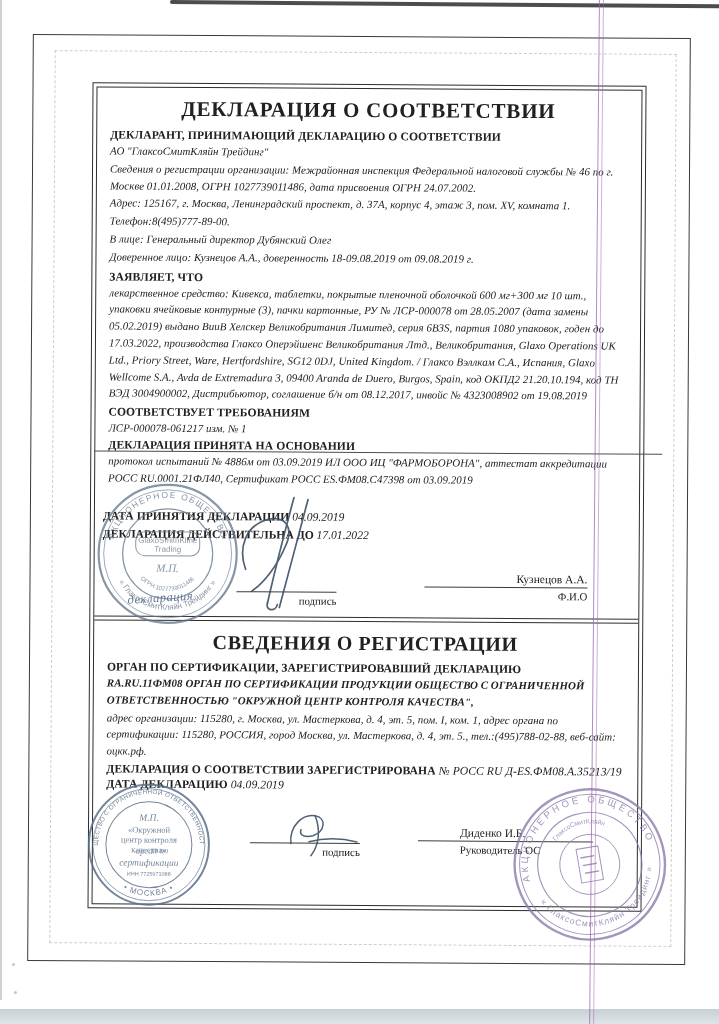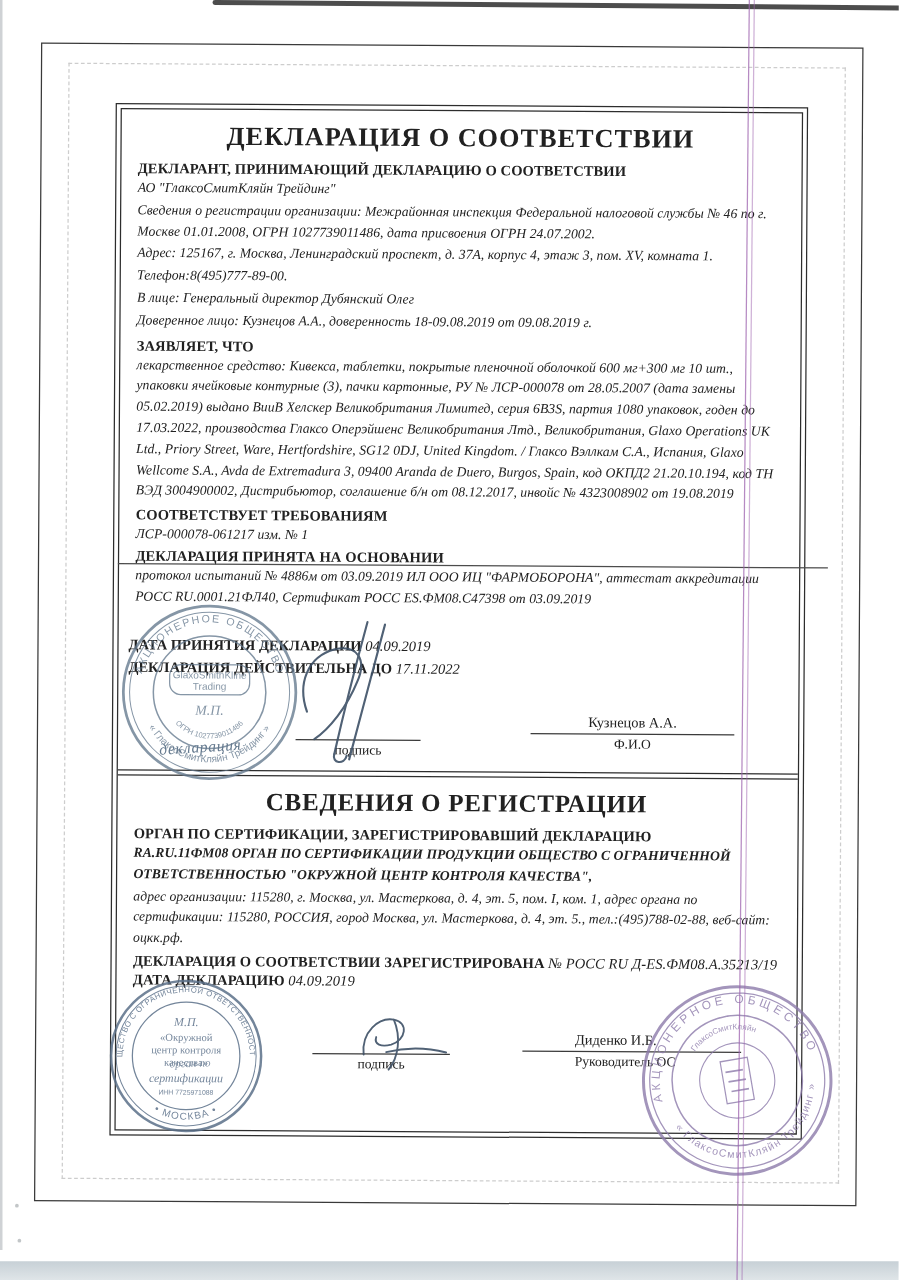--- a/index.html
+++ b/index.html
@@ -33,21 +33,21 @@
   .hb{font-weight:bold;font-size:11.6px;margin-top:7px;letter-spacing:.1px;}
   .i{font-style:italic;font-size:10.9px;line-height:16.8px;margin-top:1px;letter-spacing:.05px;}
   .ib{font-style:italic;font-weight:600;}
   .rulewrap{position:relative;}
   .rule-full{position:absolute;left:-14px;right:-38px;bottom:0;border-bottom:1.1px solid #4c4c4c;}
   
   .dates{left:103px;top:511px;font-size:11.6px;z-index:4;}
   .dates .row{margin-bottom:5px;}
   .lbl-b{font-weight:bold;}
   .val-i{font-style:italic;font-weight:normal;}
-  .sig-block{position:absolute;text-align:center;z-index:4;}
+  .sig-block{position:absolute;text-align:right;z-index:4;}
   .sig-rule{border-bottom:1.2px solid #3b3b3b;height:0;}
   .sig-name{font-size:11.5px;margin-bottom:2px;}
   .sig-label{font-size:10.8px;margin-top:2px;}
   svg.stamp{position:absolute;z-index:6;}
   svg.sig{position:absolute;z-index:5;}
   .stamp-script{position:absolute;z-index:7;font-style:italic;font-size:12.5px;
      transform:rotate(-4deg);letter-spacing:.5px;}
   .speck{position:absolute;width:3px;height:3px;border-radius:50%;background:#9aa0a4;opacity:.6;}
 </style>
 </head>
@@ -106,21 +106,21 @@
     </div>
   </div>
 
   <div class="abs dates">
     <div class="row">
       <span class="lbl-b">ДАТА ПРИНЯТИЯ ДЕКЛАРАЦИИ</span>
       <span class="val-i">04.09.2019</span>
     </div>
     <div class="row">
       <span class="lbl-b">ДЕКЛАРАЦИЯ ДЕЙСТВИТЕЛЬНА ДО</span>
-      <span class="val-i">17.11.2022</span>
+      <span class="val-i">17.01.2022</span>
     </div>
   </div>
 
   <div class="sig-block" style="left:237px;top:592px;width:100px;">
     <div class="sig-rule"></div>
     <div class="sig-label">подпись</div>
   </div>
 
   <div class="sig-block" style="left:425px;top:572px;width:163px;">
     <div class="sig-name">Кузнецов А.А.</div>

